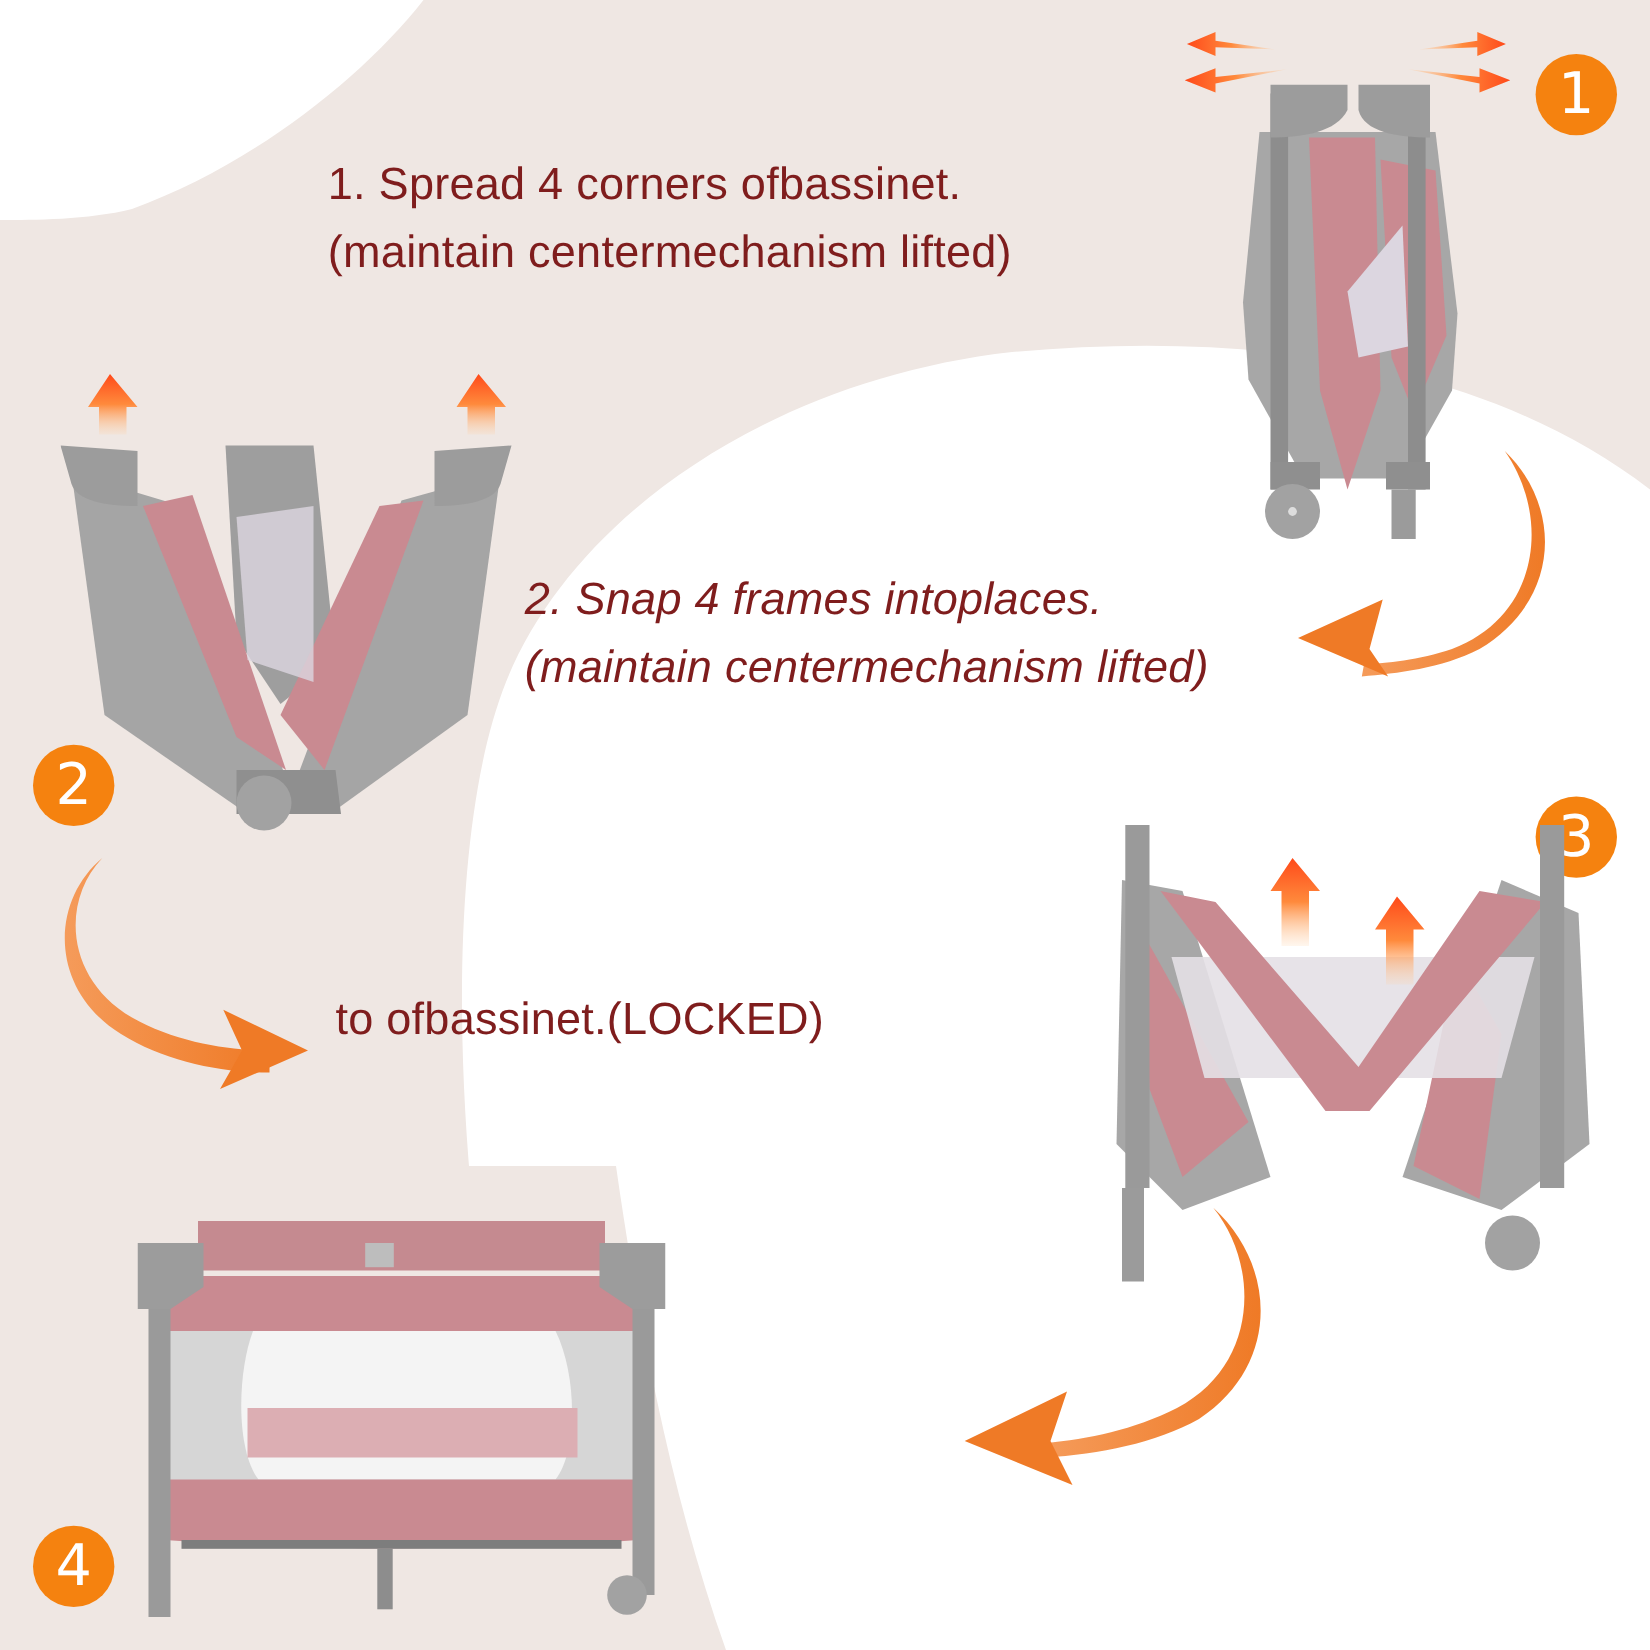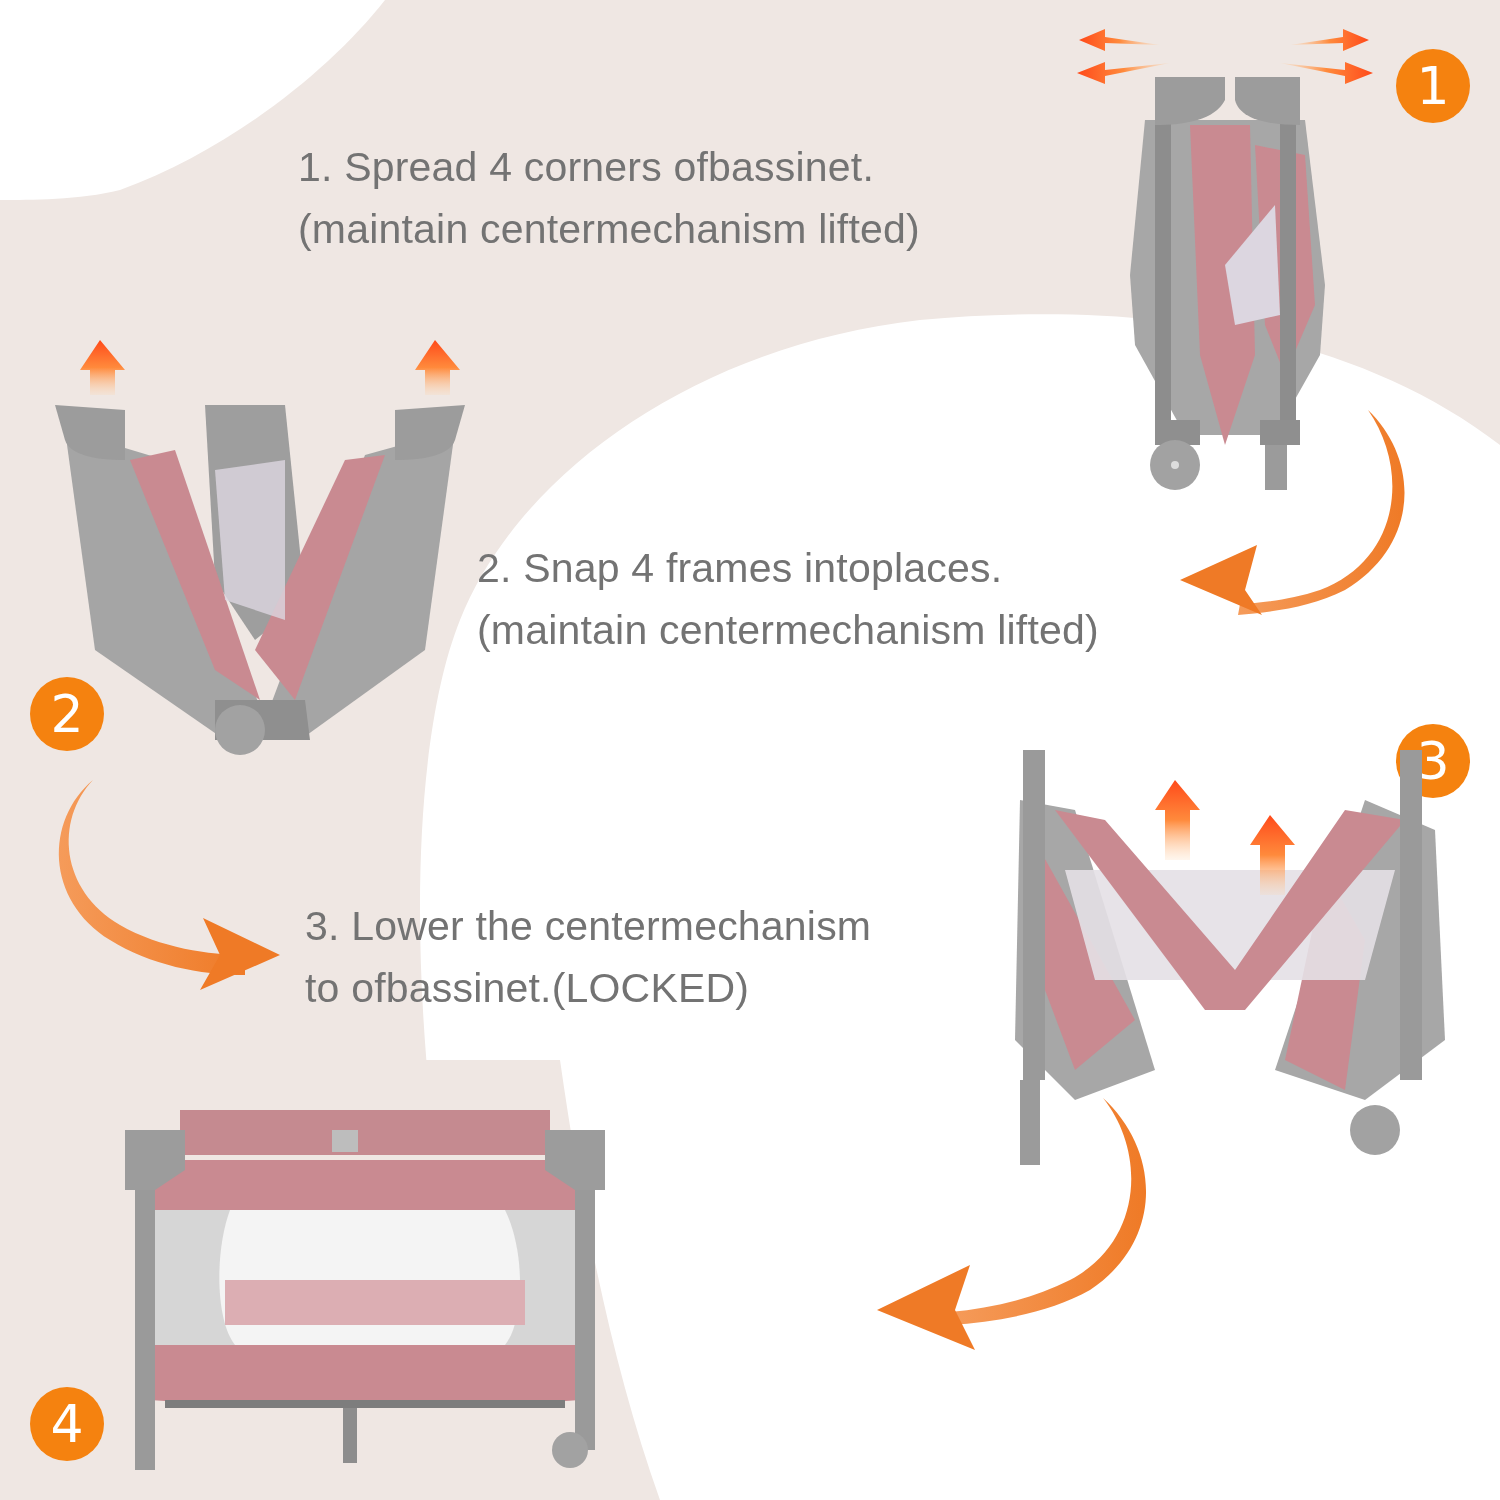--- a/index.html
+++ b/index.html
@@ -3,21 +3,21 @@
 <meta charset="utf-8">
 <style>
   html, body { margin: 0; padding: 0; }
   body {
     width: 1500px; height: 1500px; position: relative; overflow: hidden;
     background: #ffffff;
     font-family: "Liberation Sans", "DejaVu Sans", sans-serif;
   }
   .bg-layer { position: absolute; left: 0; top: 0; width: 1500px; height: 1500px; }
   .step-text {
-    position: absolute; color: #737373; font-size: 41px; line-height: 62px;
+    position: absolute; color: #7f1d1d; font-size: 41px; line-height: 62px;
     letter-spacing: 0.2px; white-space: nowrap;
   }
   .step-text div { display: block; }
   .badge {
     position: absolute; width: 74px; height: 74px; border-radius: 50%;
     background: #f5820f; color: #fff; font-size: 52px; line-height: 74px;
     text-align: center; font-family: "DejaVu Sans", sans-serif;
   }
   .illus { position: absolute; }
 </style>
@@ -32,27 +32,26 @@
   <path d="M1500,445 C1350,330 1140,300 920,320 C700,345 520,470 460,620 C420,720 410,900 430,1100 C440,1250 470,1380 520,1500 L1500,1500 Z" fill="#ffffff"></path>
 
   <path d="M0,1060 L560,1060 C580,1200 610,1360 660,1500 L0,1500 Z" fill="#efe7e3"></path>
 </svg>
 
 <div class="step-text" style="left:298px; top:136px;">
   <div>1. Spread 4 corners ofbassinet.</div>
   <div>(maintain centermechanism lifted)</div>
 </div>
 
-<div class="step-text" style="left:477px; top:537px;">
+<div class="step-text" style="left:477px; top:513px;font-style:italic;">
   <div>2. Snap 4 frames intoplaces.</div>
   <div>(maintain centermechanism lifted)</div>
 </div>
 
 <div class="step-text" style="left:305px; top:895px;">
-  <div>3. Lower the centermechanism</div>
   <div>to ofbassinet.(LOCKED)</div>
 </div>
 
 <div class="badge" style="left:1396px; top:49px;">1</div>
 <div class="badge" style="left:30px; top:677px;">2</div>
 <div class="badge" style="left:1396px; top:724px;">3</div>
 <div class="badge" style="left:30px; top:1387px;">4</div>
 
 <svg class="illus" style="left:1075px; top:25px;" width="300" height="470" viewBox="0 0 300 470">
   <defs>

